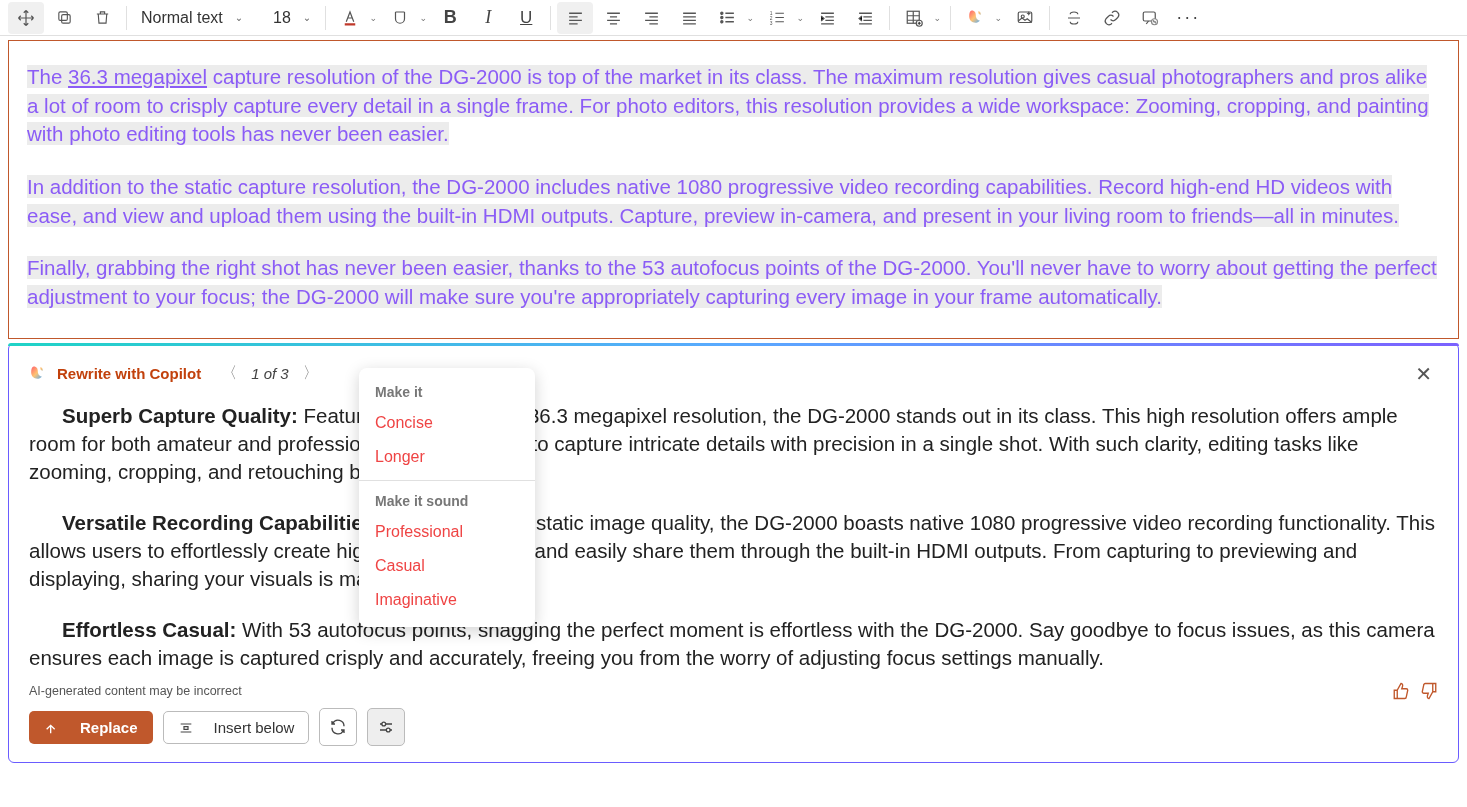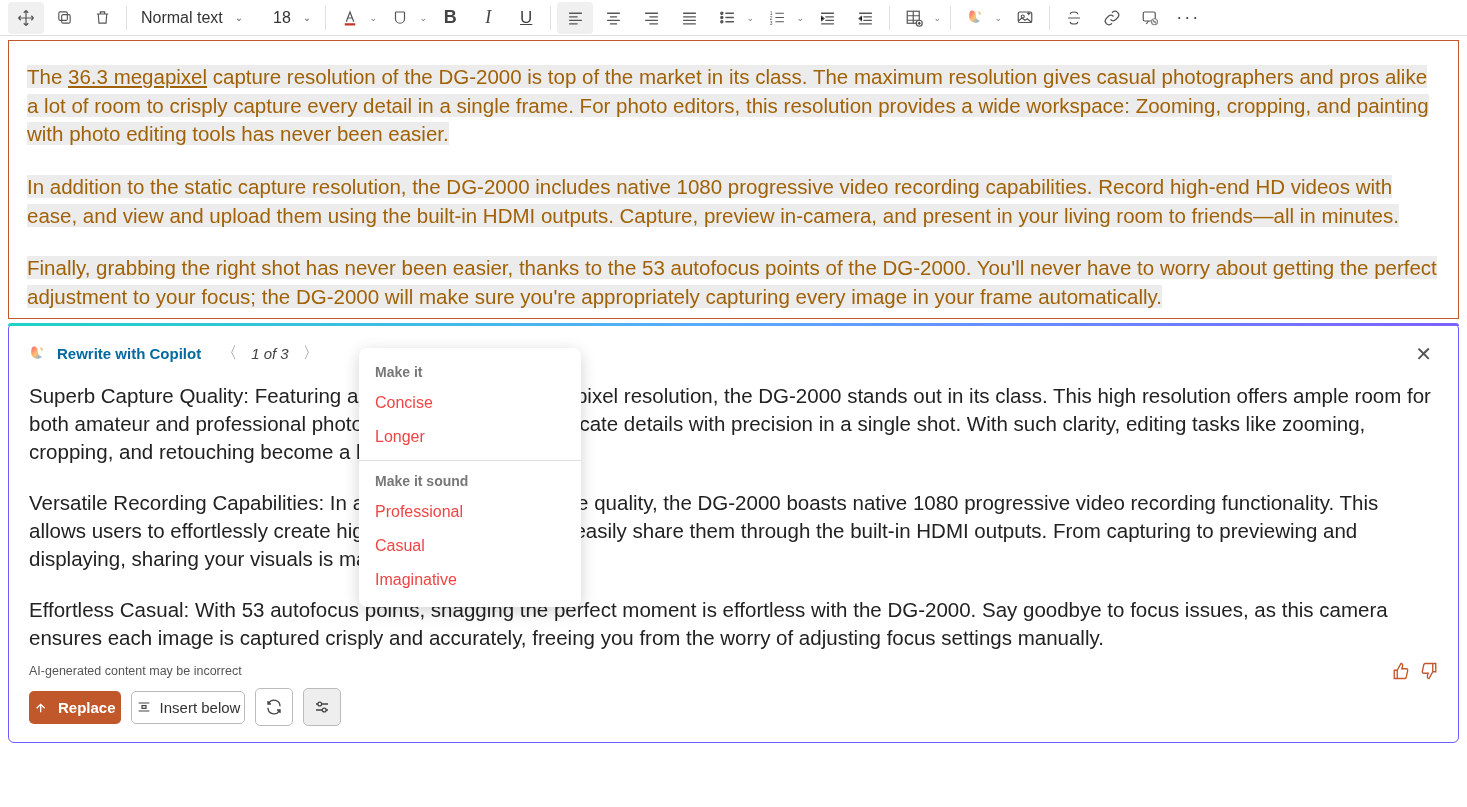--- a/index.html
+++ b/index.html
@@ -11,49 +11,49 @@
   .tbtn.active { background: #f0f0f0; }
   .tsep { width: 1px; height: 24px; background: #e0e0e0; margin: 0 4px; }
   .tselect { display: flex; align-items: center; gap: 6px; padding: 4px 8px; border-radius: 4px; cursor: pointer; color: #333; font-size: 16px; }
   .tselect.wide { min-width: 130px; }
   .tselect.fs { min-width: 50px; }
   .chev { font-size: 10px; color: #666; margin-left: 6px; }
   .small-chev { font-size: 9px; color: #777; margin-left: -4px; width: 14px; display:flex; align-items:center; justify-content:center; }
   .copilot-icon-svg { width: 20px; height: 20px; }
   
   
-  .doc-area { border: 1.5px solid #c0582c; margin: 4px 8px; padding: 22px 18px 6px 18px; font-size: 20.5px; line-height: 1.4; color: #a16207; }
+  .doc-area { border: 1.5px solid #c0582c; margin: 4px 8px; padding: 22px 18px 6px 18px; font-size: 20.5px; line-height: 1.4; color: #8b5cf6; }
   .doc-area p { margin-bottom: 24px; }
   .doc-area .hl { background: #ececec; }
   .link { text-decoration: underline; cursor: pointer; }
   
   
   .copilot-panel { position: relative; margin: 0 8px 8px 8px; border: 1.5px solid #6a5cff; border-radius: 6px; background: #fff; }
   .copilot-panel::before { content:""; position:absolute; top:-1px; left:-1px; right:-1px; height:3px; background: linear-gradient(90deg,#1fd3c6,#5aa9ff,#7b61ff); border-radius:6px 6px 0 0; }
   .cp-head { display: flex; align-items: center; gap: 10px; padding: 14px 18px 8px 18px; }
-  .cp-title { font-weight: 600; color: #0369a1; font-size: 15px; }
+  .cp-title { font-weight: 600; color: #c2410c; font-size: 15px; }
   .cp-nav { display: flex; align-items: center; gap: 10px; margin-left: 6px; color: #555; }
   .cp-nav .arrow { cursor: pointer; color: #888; font-size: 16px; padding: 2px 4px; }
   .cp-counter { font-size: 15px; color: #444; font-style: italic; }
   .cp-close { margin-left: auto; font-size: 20px; color: #555; cursor: pointer; padding: 4px 8px; }
   .cp-body { padding: 4px 20px 0 20px; font-size: 20.5px; line-height: 1.38; color: #222; }
   .cp-body p { margin-bottom: 22px; }
-  .cp-body b { font-weight: 400; }
+  .cp-body b { font-weight: 700; margin-left: 33px; }
   .cp-footer-row { display:flex; align-items:center; padding: 0 20px 8px 20px; }
   .cp-disclaimer { font-size: 12.5px; color: #555; }
   .cp-thumbs { margin-left:auto; display:flex; gap:10px; color:#c0582c; font-size:18px; }
   .cp-actions { display:flex; gap:10px; padding: 0 20px 16px 20px; align-items:center; }
-  .btn { display:flex; align-items:flex-start; gap:8px; padding: 7px 4px; border-radius:5px; font-size:15px; cursor:pointer; border:1px solid transparent; }
+  .btn { display:flex; align-items:flex-end; gap:20px; padding: 7px 14px; border-radius:5px; font-size:15px; cursor:pointer; border:1px solid transparent; }
   .btn-primary { background:#c0582c; color:#fff; font-weight:600; }
   .btn-secondary { background:#fff; border:1px solid #bbb; color:#333; font-weight:500; }
   .btn-icon { width:38px; height:38px; display:flex; align-items:center; justify-content:center; border:1px solid #bbb; border-radius:5px; background:#fff; cursor:pointer; }
   .btn-icon.sel { background:#eee; }
   
   
-  .menu { position: absolute; top: 24px; left: 350px; width: 222px; background: #fff; border-radius: 8px; box-shadow: 0 4px 16px rgba(0,0,0,0.18); padding: 10px 0; z-index: 10; }
+  .menu { position: absolute; top: 24px; left: 350px; width: 176px; background: #fff; border-radius: 8px; box-shadow: 0 4px 16px rgba(0,0,0,0.18); padding: 10px 0; z-index: 10; }
   .menu-head { font-size: 14px; font-weight:600; color:#777; padding: 6px 16px 6px 16px; }
   .menu-item { font-size: 16px; color:#ef4444; padding: 8px 16px; cursor:pointer; }
   .menu-sep { height:1px; background:#e0e0e0; margin: 6px 0; }
   
   svg { display:block; }
 </style>
 </head>
 <body>
 
 <div class="toolbar">
@@ -200,21 +200,21 @@
       </svg>
   </div>
   <div class="tbtn" style="font-size:18px;letter-spacing:2px;">···</div>
 </div>
 
 <div class="doc-area">
   <p>
     <span class="hl">The </span><span class="hl link">36.3 megapixel</span><span class="hl"> capture resolution of the DG-2000 is top of the market in its class. The maximum resolution gives casual photographers and pros alike a lot of room to crisply capture every detail in a single frame. For photo editors, this resolution provides a wide workspace: Zooming, cropping, and painting with photo editing tools has never been easier.</span>
   </p>
   <p><span class="hl">In addition to the static capture resolution, the DG-2000 includes native 1080 progressive video recording capabilities. Record high-end HD videos with ease, and view and upload them using the built-in HDMI outputs. Capture, preview in-camera, and present in your living room to friends—all in minutes.</span></p>
-  <p style="margin-bottom:0;"><span class="hl">Finally, grabbing the right shot has never been easier, thanks to the 53 autofocus points of the DG-2000. You'll never have to worry about getting the perfect adjustment to your focus; the DG-2000 will make sure you're appropriately capturing every image in your frame automatically.</span></p>
+  <p style="margin-bottom:20px;"><span class="hl">Finally, grabbing the right shot has never been easier, thanks to the 53 autofocus points of the DG-2000. You'll never have to worry about getting the perfect adjustment to your focus; the DG-2000 will make sure you're appropriately capturing every image in your frame automatically.</span></p>
 </div>
 
 <div class="copilot-panel">
   <div class="cp-head">
     <svg class="copilot-icon-svg" viewBox="0 0 24 24">
         <defs>
           <linearGradient id="cg2" x1="0" y1="0" x2="1" y2="1">
             <stop offset="0" stop-color="#ff5f6d"></stop>
             <stop offset="0.5" stop-color="#ffc371"></stop>
             <stop offset="1" stop-color="#4facfe"></stop>

